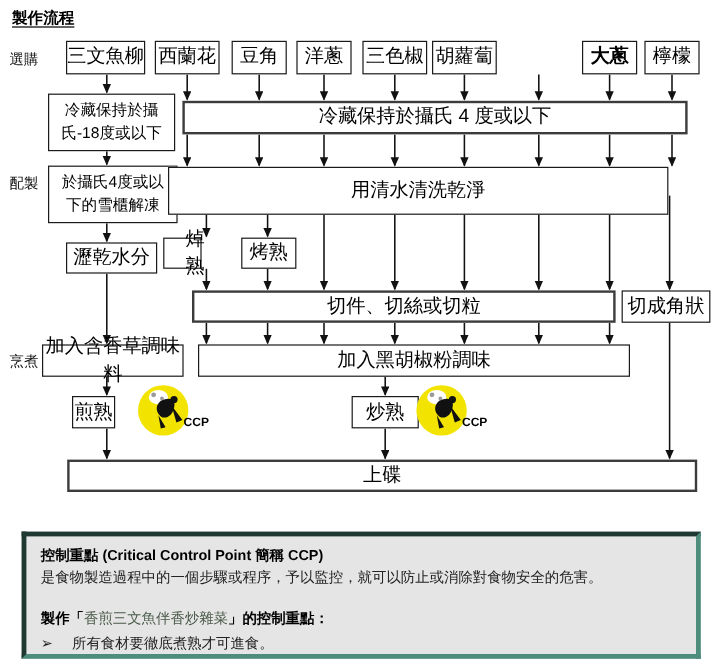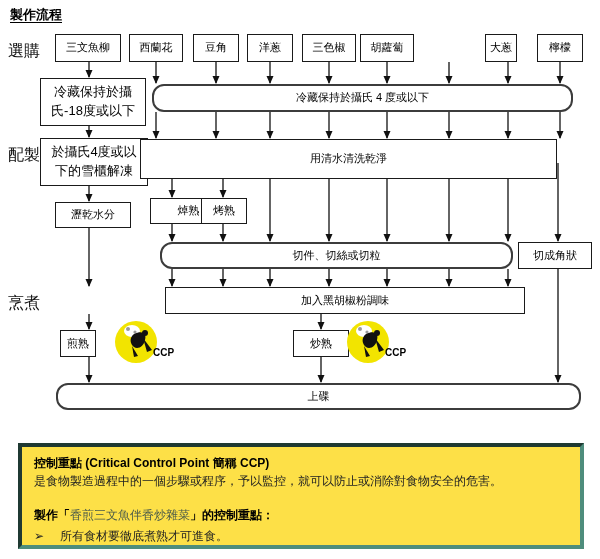--- a/index.html
+++ b/index.html
@@ -5,37 +5,37 @@
   html,body{margin:0;padding:0;background:#fff;}
   .canvas{
     position:relative;width:600px;height:559px;background:#fff;
     font-family:"Liberation Sans","DejaVu Sans",sans-serif;color:#000;
     overflow:hidden;
   }
   .title{
     position:absolute;left:10px;top:6px;font-size:13px;font-weight:bold;
     text-decoration:underline;text-underline-offset:3px;
   }
-  .stage-label{position:absolute;font-size:16px;color:#111;}
+  .stage-label{position:absolute;font-size:12px;color:#111;}
   .node{
     position:absolute;box-sizing:border-box;background:#fff;
     border:1px solid #1a1a1a;display:flex;align-items:center;justify-content:center;
-    font-size:11px;line-height:1.45;text-align:center;
+    font-size:16px;line-height:1.45;text-align:center;
   }
-  .node.wide{border-width:2px;border-color:#3c3c3c;border-radius:12px;}
+  .node.wide{border-width:2px;border-color:#3c3c3c;}
   .node.twoline{padding:2px 7px;font-size:13px;}
   svg.arrows{position:absolute;left:0;top:0;pointer-events:none;}
   .ccp{position:absolute;width:44px;height:44px;}
   .ccp .badge{
     position:absolute;left:-1px;bottom:6px;font-size:10px;font-weight:bold;
     letter-spacing:0;color:#000;z-index:3;margin-left:40px;
   }
   .note{
     position:absolute;left:18px;top:443px;width:566px;height:106px;
-    box-sizing:border-box;background:#fde047;border:4px inset #4e8d7c;
+    box-sizing:border-box;background:#e5e5e5;border:4px inset #4e8d7c;
     padding:7px 12px;font-size:12px;line-height:1.5;
   }
   .note .h{font-weight:bold;color:#000;}
   .note .body{color:#222;}
   .note .sub{margin-top:16px;font-weight:bold;color:#000;}
   .note .dish{font-weight:normal;color:#4a5a4a;}
   .note .bullet{margin-top:3px;color:#222;display:flex;}
   .note .bullet .mark{width:26px;color:#222;}
 </style>
 </head>
@@ -112,36 +112,37 @@
   <div class="stage-label" style="left:20px;top:90px;padding-left:28px;">貯存</div>
   <div class="stage-label" style="left:8px;top:145px;">配製</div>
   <div class="stage-label" style="left:8px;top:293px;">烹煮</div>
 
   <div class="node" style="left:55px;top:34px;width:66px;height:28px;">三文魚柳</div>
   <div class="node" style="left:129px;top:34px;width:54px;height:28px;">西蘭花</div>
   <div class="node" style="left:193px;top:34px;width:46px;height:28px;">豆角</div>
   <div class="node" style="left:247px;top:34px;width:46px;height:28px;">洋蔥</div>
   <div class="node" style="left:302px;top:34px;width:54px;height:28px;">三色椒</div>
   <div class="node" style="left:360px;top:34px;width:54px;height:28px;">胡蘿蔔</div>
-  <div class="node" style="left:485px;top:34px;width:32px;height:28px;">大蔥</div>
+  <div class="node" style="left:485px;top:34px;width:46px;height:28px;font-weight:bold;">大蔥</div>
   <div class="node" style="left:537px;top:34px;width:46px;height:28px;">檸檬</div>
 
   <div class="node twoline" style="left:40px;top:78px;width:106px;height:48px;">冷藏保持於攝氏-18度或以下</div>
   <div class="node wide" style="left:152px;top:84px;width:421px;height:28px;">冷藏保持於攝氏 4 度或以下</div>
 
   <div class="node twoline" style="left:40px;top:138px;width:108px;height:48px;">於攝氏4度或以下的雪櫃解凍</div>
   <div class="node" style="left:140px;top:139px;width:417px;height:40px;">用清水清洗乾淨</div>
 
   <div class="node" style="left:55px;top:202px;width:76px;height:26px;">瀝乾水分</div>
-  <div class="node" style="left:150px;top:198px;width:56px;height:26px;padding-left:21px;">焯熟</div>
+  <div class="node" style="left:136px;top:198px;width:32px;height:26px;padding-left:21px;">焯熟</div>
   <div class="node" style="left:201px;top:198px;width:46px;height:26px;">烤熟</div>
 
   <div class="node wide" style="left:160px;top:242px;width:353px;height:27px;">切件、切絲或切粒</div>
   <div class="node" style="left:518px;top:242px;width:74px;height:27px;">切成角狀</div>
 
+  <div class="node" style="left:35px;top:287px;width:118px;height:27px;">加入含香草調味料</div>
   <div class="node" style="left:165px;top:287px;width:360px;height:27px;">加入黑胡椒粉調味</div>
 
   <div class="node" style="left:60px;top:330px;width:36px;height:27px;">煎熟</div>
   <div class="node" style="left:293px;top:330px;width:56px;height:27px;">炒熟</div>
 
   <div class="ccp" style="left:114px;top:320px;">
     <svg width="44" height="44" viewBox="0 0 44 44">
       <circle cx="22" cy="22" r="21" fill="#F2E400"></circle>
       <ellipse cx="18" cy="11" rx="8" ry="6" fill="#fff"></ellipse>
       <circle cx="14" cy="9" r="2" fill="#9a9a9a"></circle>

